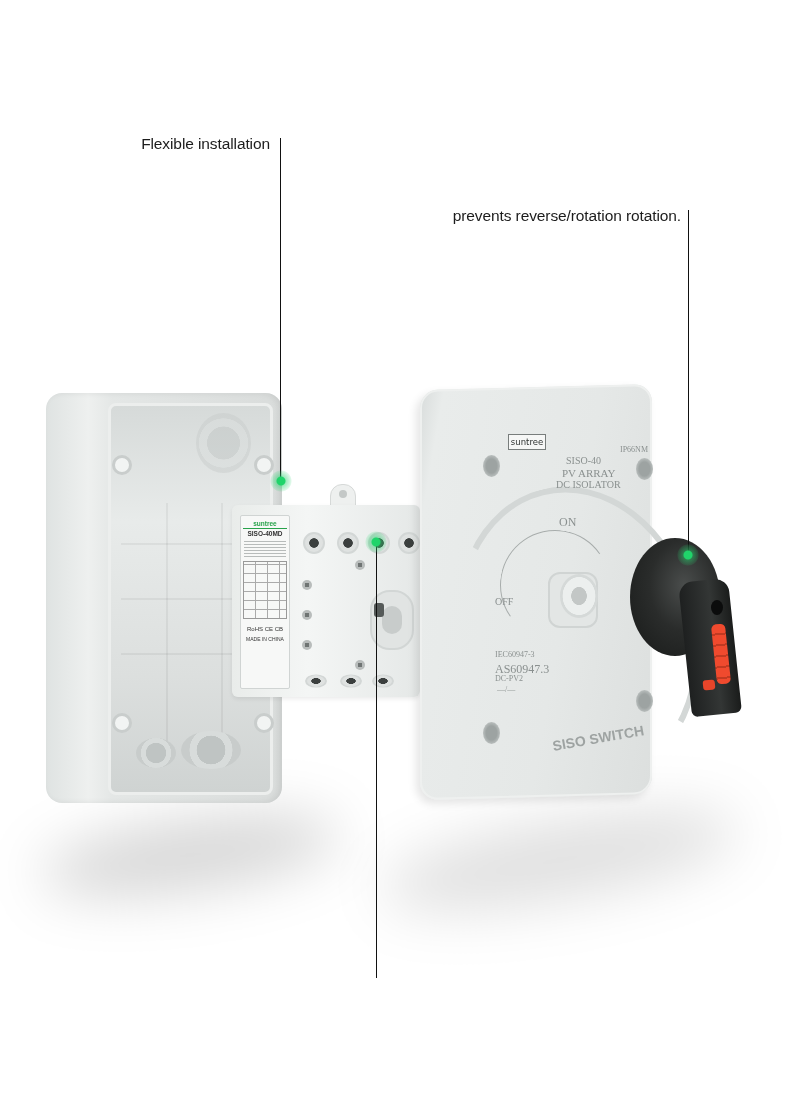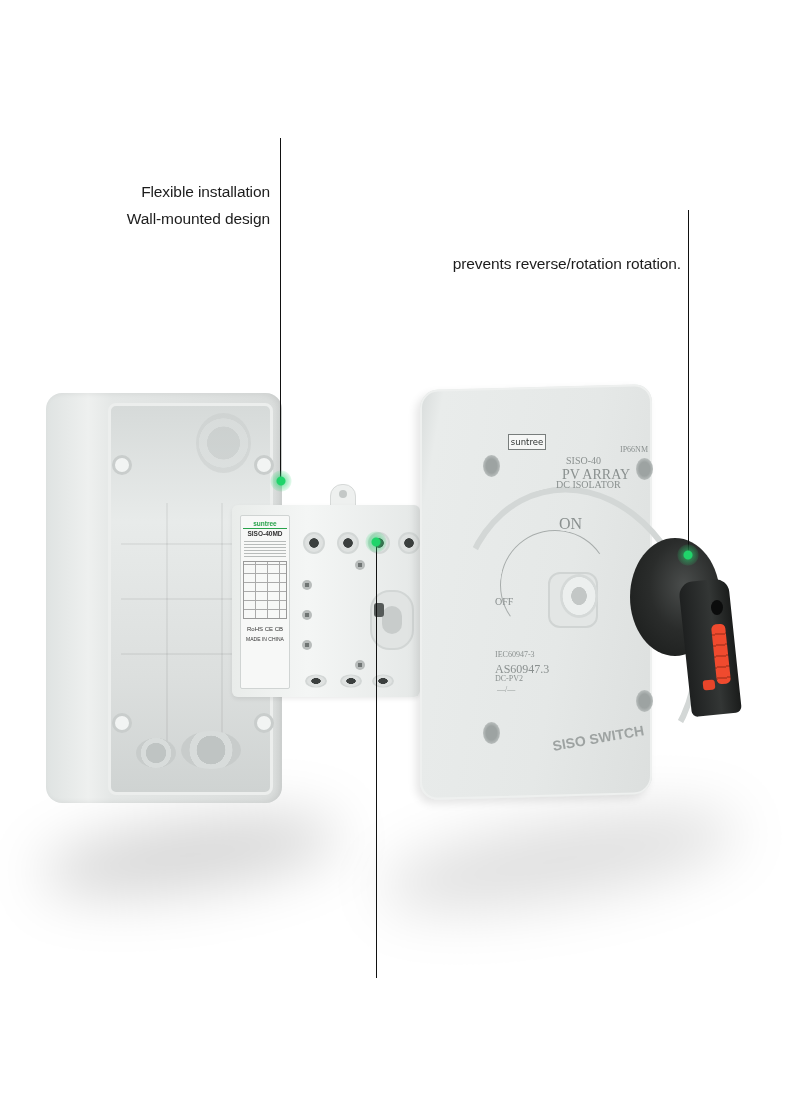--- a/index.html
+++ b/index.html
@@ -1,19 +1,19 @@
 <!DOCTYPE html>
 <html><head>
 <meta charset="utf-8">
 <style>
   * { box-sizing: border-box; margin: 0; padding: 0; }
   html, body { width: 790px; height: 1119px; background: #ffffff; overflow: hidden; }
   body { position: relative; font-family: "Liberation Sans", sans-serif; color: #1a1a1a; }
 
-  .caption { position: absolute; font-size: 15.5px; line-height: 26.5px; text-align: right; color: #1c1c1c; white-space: nowrap; letter-spacing: -0.1px; margin-top: 48px; }
+  .caption { position: absolute; font-size: 15.5px; line-height: 26.5px; text-align: right; color: #1c1c1c; white-space: nowrap; letter-spacing: -0.1px; }
   .leader { position: absolute; width: 1px; background: #111; }
   .dot { position: absolute; width: 22px; height: 22px; border-radius: 50%;
          background: radial-gradient(circle, #20d46a 0 4px, rgba(40,210,110,0.45) 5px, rgba(40,210,110,0.15) 10px, rgba(40,210,110,0) 11px); }
 
   .shadow { position: absolute; border-radius: 50%; filter: blur(28px); }
 
   
   .box { position: absolute; left: 46px; top: 393px; width: 236px; height: 410px; }
   .box-outer { position: absolute; inset: 0; border-radius: 16px;
     background: linear-gradient(90deg, #dfe3e2 0%, #eef0ef 18%, #e4e7e6 28%, #d9dcdb 100%);
@@ -125,24 +125,24 @@
 
 <div class="cover"></div>
 <div class="cover-arc"></div>
 <div class="cover-hole" style="left:483px; top:455px;"></div>
 <div class="cover-hole" style="left:636px; top:458px;"></div>
 <div class="cover-hole" style="left:483px; top:722px;"></div>
 <div class="cover-hole" style="left:636px; top:690px;"></div>
 <div class="cover-badge">suntree</div>
 <div class="cover-text" style="left:620px; top:445px; font-size:8px;">IP66NM</div>
 <div class="cover-text" style="left:566px; top:455px; font-size:10px;">SISO-40</div>
-<div class="cover-text" style="left:562px; top:467px; font-size:14px;">PV ARRAY</div>
+<div class="cover-text" style="left:562px; top:467px; font-size:11px;">PV ARRAY</div>
 <div class="cover-text" style="left:556px; top:479px; font-size:10px;">DC ISOLATOR</div>
 <div class="on-arc"></div>
-<div class="cover-text" style="left:559px; top:515px; font-size:16px;">ON</div>
+<div class="cover-text" style="left:559px; top:515px; font-size:12px;">ON</div>
 <div class="cover-text" style="left:495px; top:596px; font-size:10px;">OFF</div>
 <div class="knob-seat"></div>
 <div class="knob-boss"></div>
 <div class="cover-text" style="left:495px; top:650px; font-size:8px;">IEC60947-3</div>
 <div class="cover-text" style="left:495px; top:662px; font-size:12px;">AS60947.3</div>
 <div class="cover-text" style="left:495px; top:674px; font-size:8px;">DC-PV2</div>
 <div class="cover-text" style="left:497px; top:685px; font-size:8px;">—/—</div>
 <div class="cover-text" style="left:552px; top:730px; font-size:14px; font-weight:bold; font-family:'Liberation Sans', sans-serif; color:#9ea3a2; transform:rotate(-10deg);">SISO SWITCH</div>
 
 <div class="handle-base"></div>
@@ -155,21 +155,20 @@
 <div class="dot" style="left:270px; top:470px;"></div>
 
 <div class="leader" style="left:688px; top:210px; height:345px;"></div>
 <div class="dot" style="left:677px; top:544px;"></div>
 
 <div class="leader" style="left:376px; top:542px; height:436px;"></div>
 <div class="dot" style="left:365px; top:531px;"></div>
 
 <div class="caption" style="right:520px; top:131px;">
   <div>Flexible installation</div>
-  <div>Wall-mounted design</div>
 </div>
 
 <div class="caption" style="right:109px; top:203px;">
   <div>prevents reverse/rotation rotation.</div>
 </div>
 
 <div class="caption" style="right:431px; top:904px;">
 </div>
 
 </body></html>

